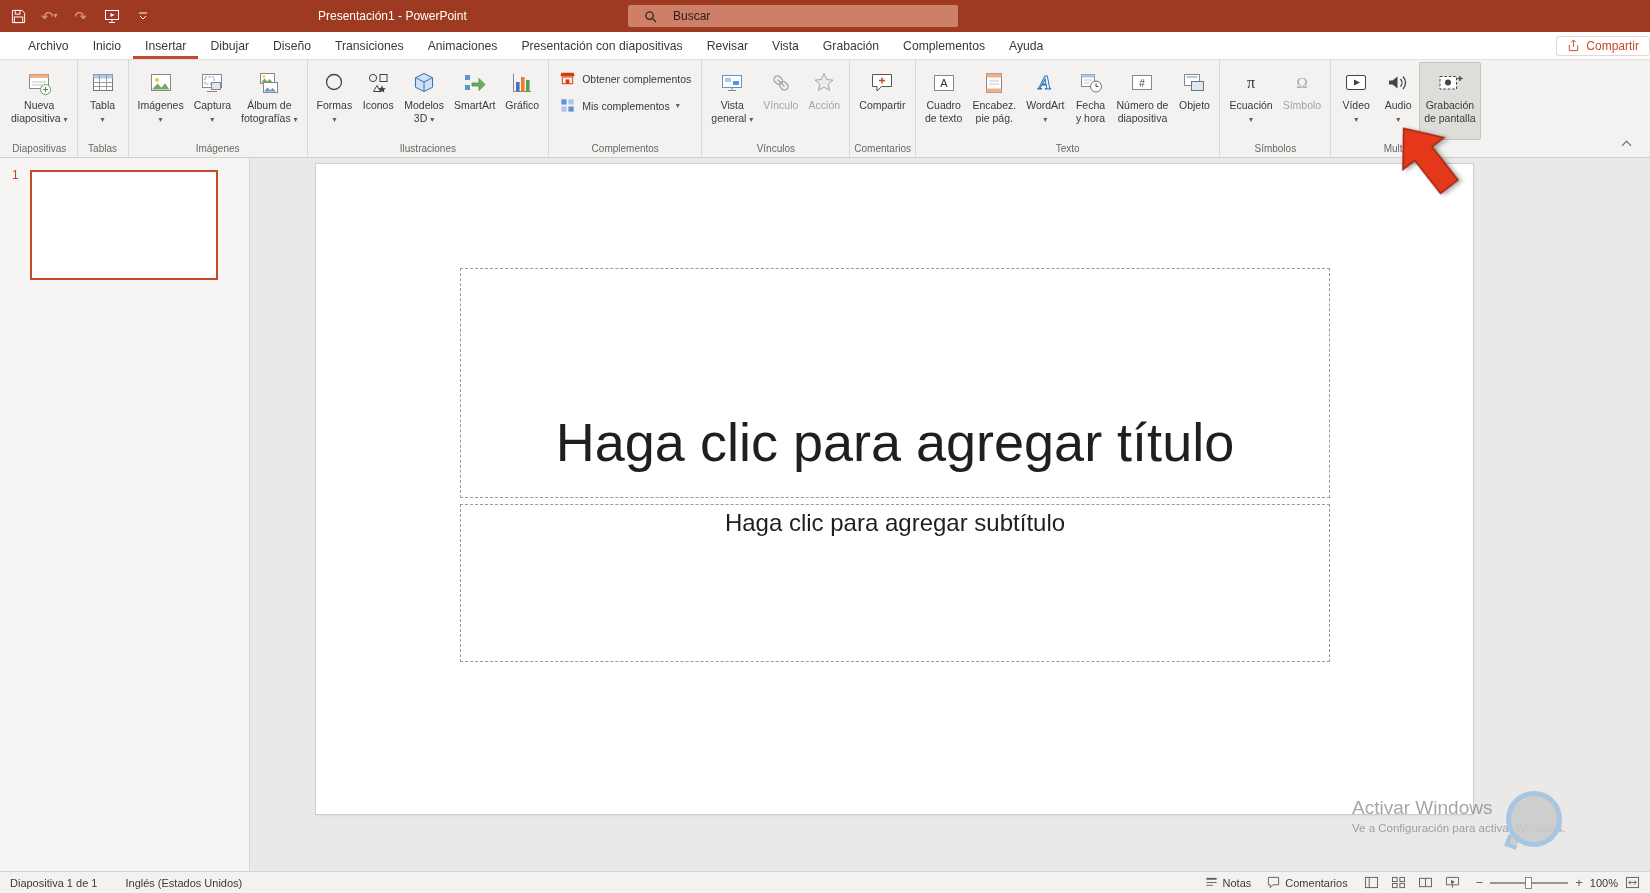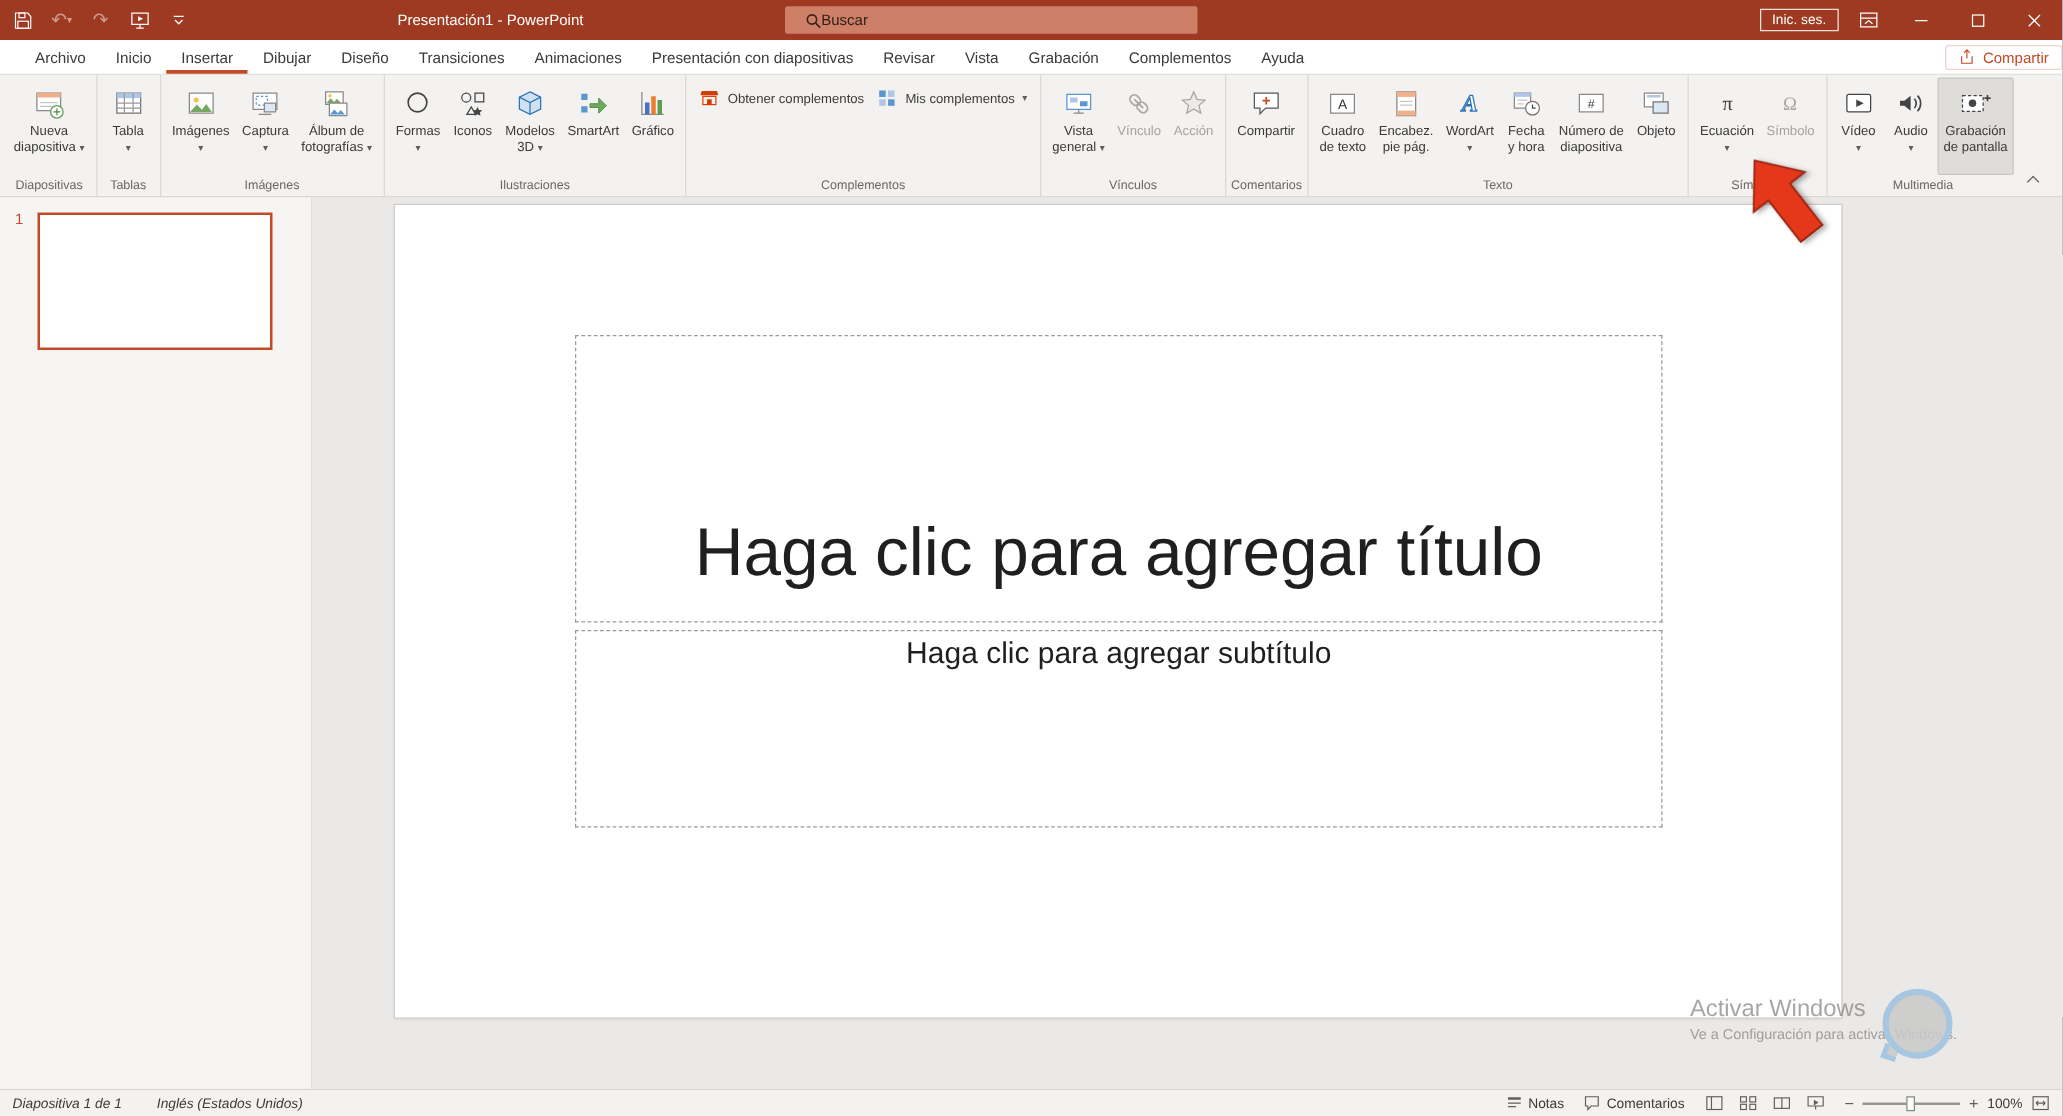--- a/index.html
+++ b/index.html
@@ -6,21 +6,21 @@
   body { font-family:"Liberation Sans", sans-serif; background:#555; }
   .app { position:relative; width:1650px; height:893px; background:#fff; overflow:hidden; font-size:12px; color:#3b3a39; }
 
   
   .titlebar { position:relative; height:32px; background:#9e3a21; color:#fff; }
   .qat { position:absolute; left:10px; top:0; height:32px; display:flex; align-items:center; gap:15px; }
   .qbtn { display:flex; align-items:center; justify-content:center; min-width:16px; height:20px; }
   .qbtn.dis { opacity:.5; }
   .undo-glyph { font-size:15px; color:#fff; line-height:1; }
   .title-text { position:absolute; left:318px; top:0; height:32px; display:flex; align-items:center; font-size:12px; color:#fff;text-align:right; }
-  .searchbox { position:absolute; left:628px; top:5px; width:330px; height:22px; background:#cd7f67; border-radius:2px; display:flex; align-items:center; padding-left:16px; gap:0; color:#30201a; font-size:12px; }
+  .searchbox { position:absolute; left:628px; top:5px; width:330px; height:22px; background:#cd7f67; border-radius:2px; display:flex; align-items:center; padding-left:16px; gap:16px; color:#30201a; font-size:12px; }
   .tb-right { position:absolute; right:0; top:0; height:32px; display:flex; align-items:center; }
   .signin { border:1px solid rgba(255,255,255,.85); font-size:11px; padding:2px 9px; margin-right:16px; white-space:nowrap; }
   .rdo { margin-right:12px; display:flex; }
   .winbtn { width:45px; height:32px; display:flex; align-items:center; justify-content:center; }
 
   
   .tabrow { height:28px; background:#fff; display:flex; align-items:stretch; border-bottom:1px solid #e3e1df; }
   .tabs { display:flex; padding-left:16px; }
   .tab { display:flex; align-items:center; padding:3px 12px 0; font-size:12.2px; color:#3b3a39; border-bottom:3px solid transparent; cursor:default; white-space:nowrap; }
   .tab.active { border-bottom-color:#c24a26; }
@@ -30,41 +30,41 @@
   .ribbon { position:relative; display:flex; background:#f3f2f1; height:98px; border-bottom:1px solid #d2d0ce; padding-left:2px; }
   .grp { display:flex; flex-direction:column; border-right:1px solid #dbd9d7; padding:0 4px; }
   .grp-body { flex:1; display:flex; align-items:flex-start; padding-top:2px; }
   .grp-label { height:16px; line-height:16px; font-size:10px; color:#696764; text-align:center; }
   .rb { display:flex; flex-direction:column; align-items:center; min-width:42px; padding:3px 4px 0; border:1px solid transparent; border-radius:2px; height:78px; }
   .rb .ic { height:33px; display:flex; align-items:center; justify-content:center; }
   .rb .lbl { font-size:10.5px; line-height:13px; color:#3b3a39; text-align:center; white-space:nowrap; }
   .rb.dis .lbl { color:#a5a3a1; }
   .rb.hl { background:#dfddda; border-color:#c8c6c4; }
   .chev { font-size:8px; color:#605e5c; line-height:10px; }
-  .stack { display:flex; flex-direction:row; gap:10px; padding:8px 6px 0; }
+  .stack { display:flex; flex-direction:column; gap:10px; padding:8px 6px 0; }
   .rs { display:flex; align-items:center; gap:6px; font-size:10.5px; color:#3b3a39; white-space:nowrap; }
   .rb-collapse { position:absolute; right:16px; bottom:5px; width:16px; height:13px; display:flex; align-items:flex-start; justify-content:center; }
   .cup { width:7px; height:7px; border-left:1.5px solid #605e5c; border-top:1.5px solid #605e5c; transform:rotate(45deg); margin-top:3px; }
 
   
   .workspace { display:flex; height:713px; }
   .thumbs { width:250px; background:#f6f5f4; border-right:1px solid #d8d6d4; position:relative; }
   .thumb-num { position:absolute; left:12px; top:10px; color:#c24a26; font-size:12px; }
   .thumb { position:absolute; left:30px; top:12px; width:188px; height:110px; background:#fff; border:2px solid #c24a26; }
   .editor { flex:1; background:#ebe9e7; position:relative; overflow:hidden; }
   .slide { position:absolute; left:66px; top:6px; width:1157px; height:650px; background:#fff; box-shadow:0 0 0 1px #cfcdcb, 0 1px 3px rgba(0,0,0,.10); }
   .ph { position:absolute; border:1px dashed #9c9a98; display:flex; justify-content:center; }
   .ph-title { left:144px; top:104px; width:870px; height:230px; align-items:flex-end; padding-bottom:24px; }
   .ph-title span { font-size:54px; font-weight:300; color:#1f1f1f; }
   .ph-sub { left:144px; top:340px; width:870px; height:158px; align-items:flex-start; padding-top:4px; }
   .ph-sub span { font-size:24px; color:#1f1f1f; }
 
   
   .statusbar { height:22px; background:#f3f2f1; border-top:1px solid #d6d4d2; display:flex; align-items:center; font-size:11px; color:#3b3a39; padding:0 10px; }
-  .sb-left { display:flex; gap:28px;font-style:italic; }
+  .sb-left { display:flex; gap:28px; }
   .sb-right { margin-left:auto; display:flex; align-items:center; gap:16px; }
   .sb-item { display:flex; align-items:center; gap:5px; }
   .views { display:flex; gap:12px; align-items:center; }
   .zoom { display:flex; align-items:center; gap:7px; }
   .zsign { font-size:13px; color:#605e5c; line-height:1; }
   .ztrack { position:relative; width:78px; height:2px; background:#979593; }
   .zhandle { position:absolute; left:35px; top:-5px; width:7px; height:12px; background:#fcfcfc; border:1px solid #8a8886; }
 
   
   .wm1 { position:absolute; left:1352px; top:797px; font-size:19px; color:rgba(112,112,112,.62); z-index:20; }
@@ -109,44 +109,20 @@
     </div>
     <div class="title-text">Presentación1 - PowerPoint</div>
     <div class="searchbox">
       <span style="display:flex;">
         <svg width="13" height="13" viewBox="0 0 14 14" fill="none" stroke="#3a241c" stroke-width="1.4">
             <circle cx="6" cy="6" r="4"></circle>
             <line x1="9" y1="9" x2="13" y2="13"></line>
           </svg>
       </span>
       <span>Buscar</span>
-    </div>
-    <div class="tb-right">
-      <span class="signin">Inic. ses.</span>
-      <span class="rdo">
-        <svg width="16" height="16" viewBox="0 0 16 16" fill="none" stroke="#fff">
-            <rect x="1.5" y="2.5" width="13" height="11"></rect>
-            <path d="M1.5 6.5 h13 M5 11 l3-2.5 3 2.5"></path>
-          </svg>
-      </span>
-      <span class="winbtn">
-          <svg width="11" height="11">
-            <line x1="0" y1="5.5" x2="10" y2="5.5" stroke="#fff"></line>
-          </svg>
-        </span>
-      <span class="winbtn">
-          <svg width="11" height="11">
-            <rect x="1" y="1" width="9" height="9" fill="none" stroke="#fff"></rect>
-          </svg>
-        </span>
-      <span class="winbtn">
-          <svg width="11" height="11">
-            <path d="M1 1 L10 10 M10 1 L1 10" stroke="#fff"></path>
-          </svg>
-        </span>
     </div>
   </div>
 
   <div class="tabrow">
     <div class="tabs">
       <div class="tab">Archivo</div>
       <div class="tab">Inicio</div>
       <div class="tab active">Insertar</div>
       <div class="tab">Dibujar</div>
       <div class="tab">Diseño</div>

